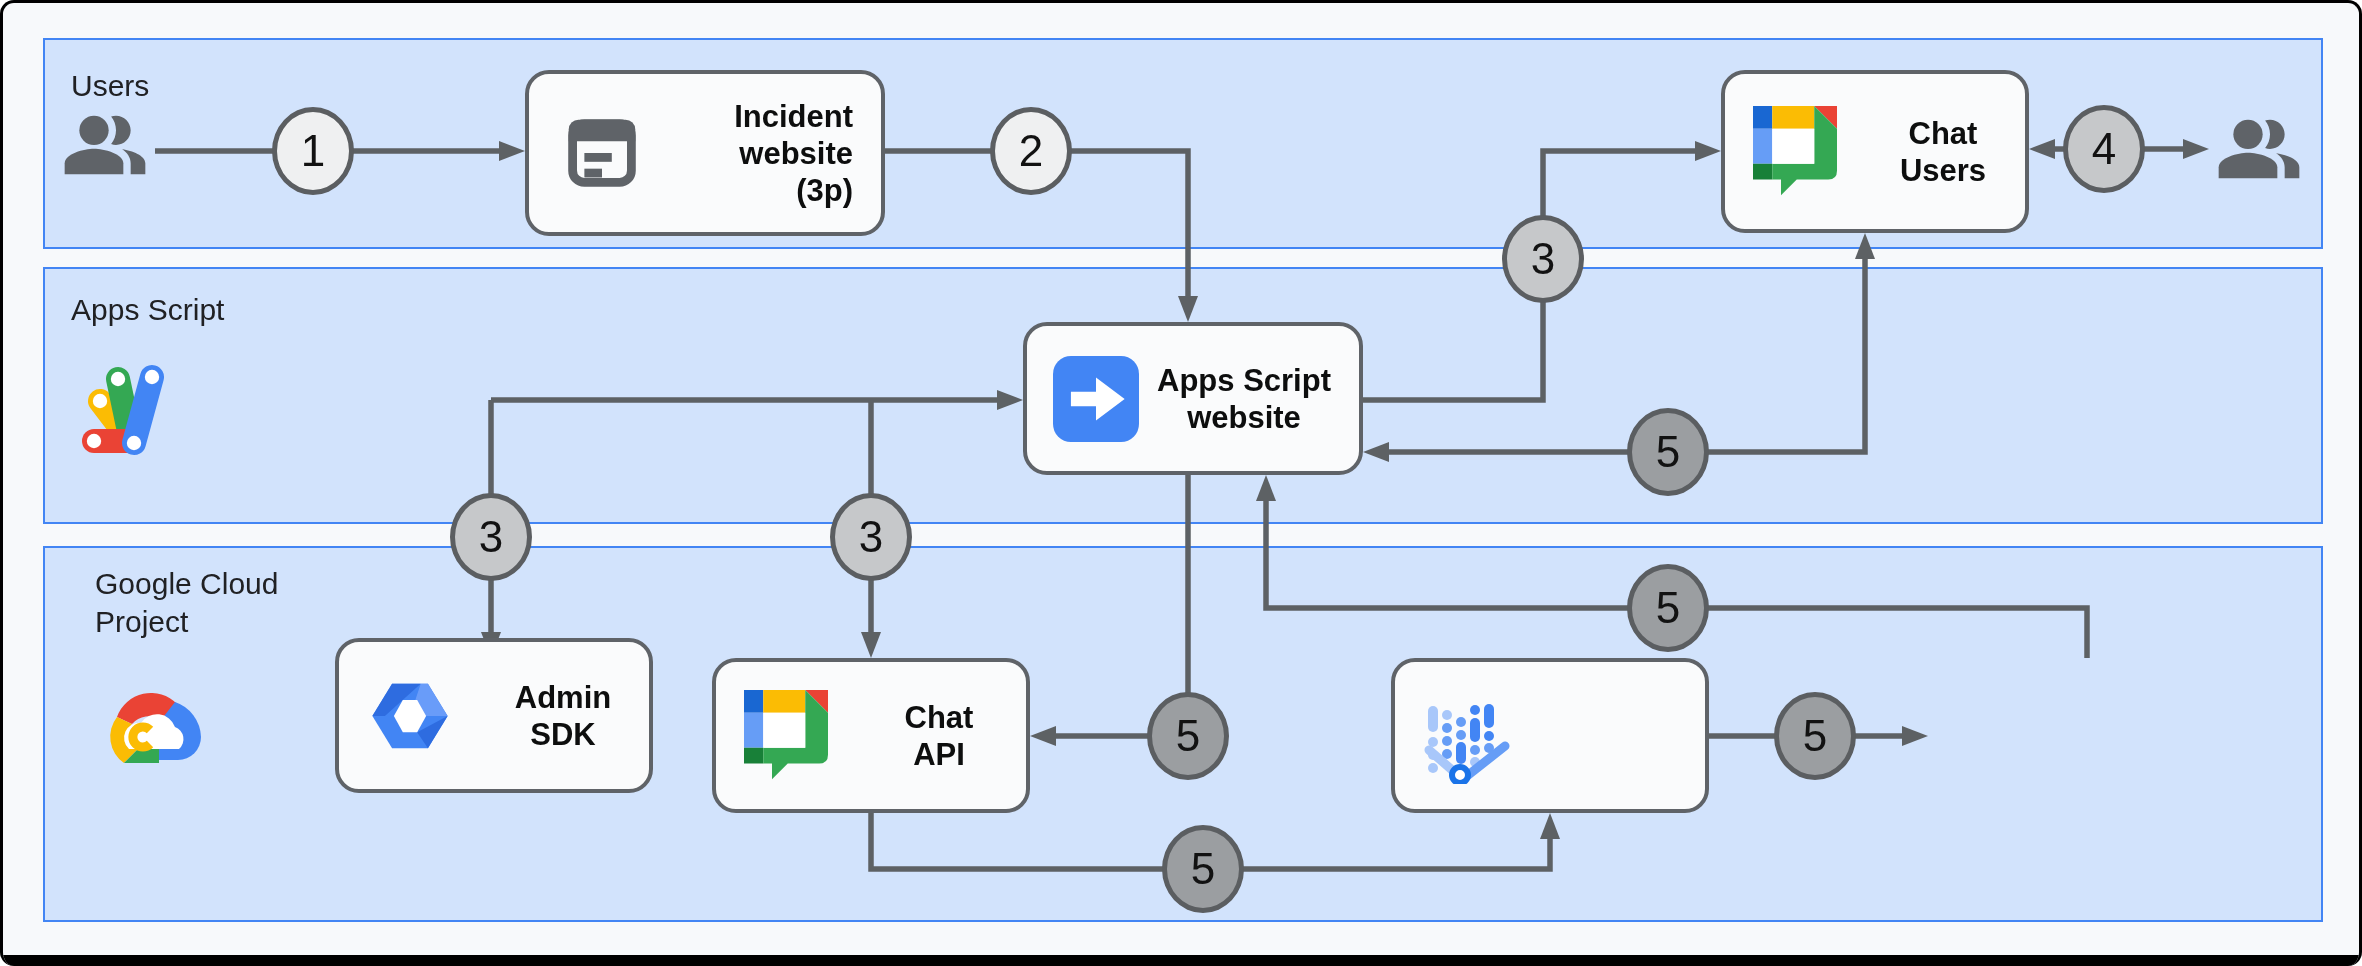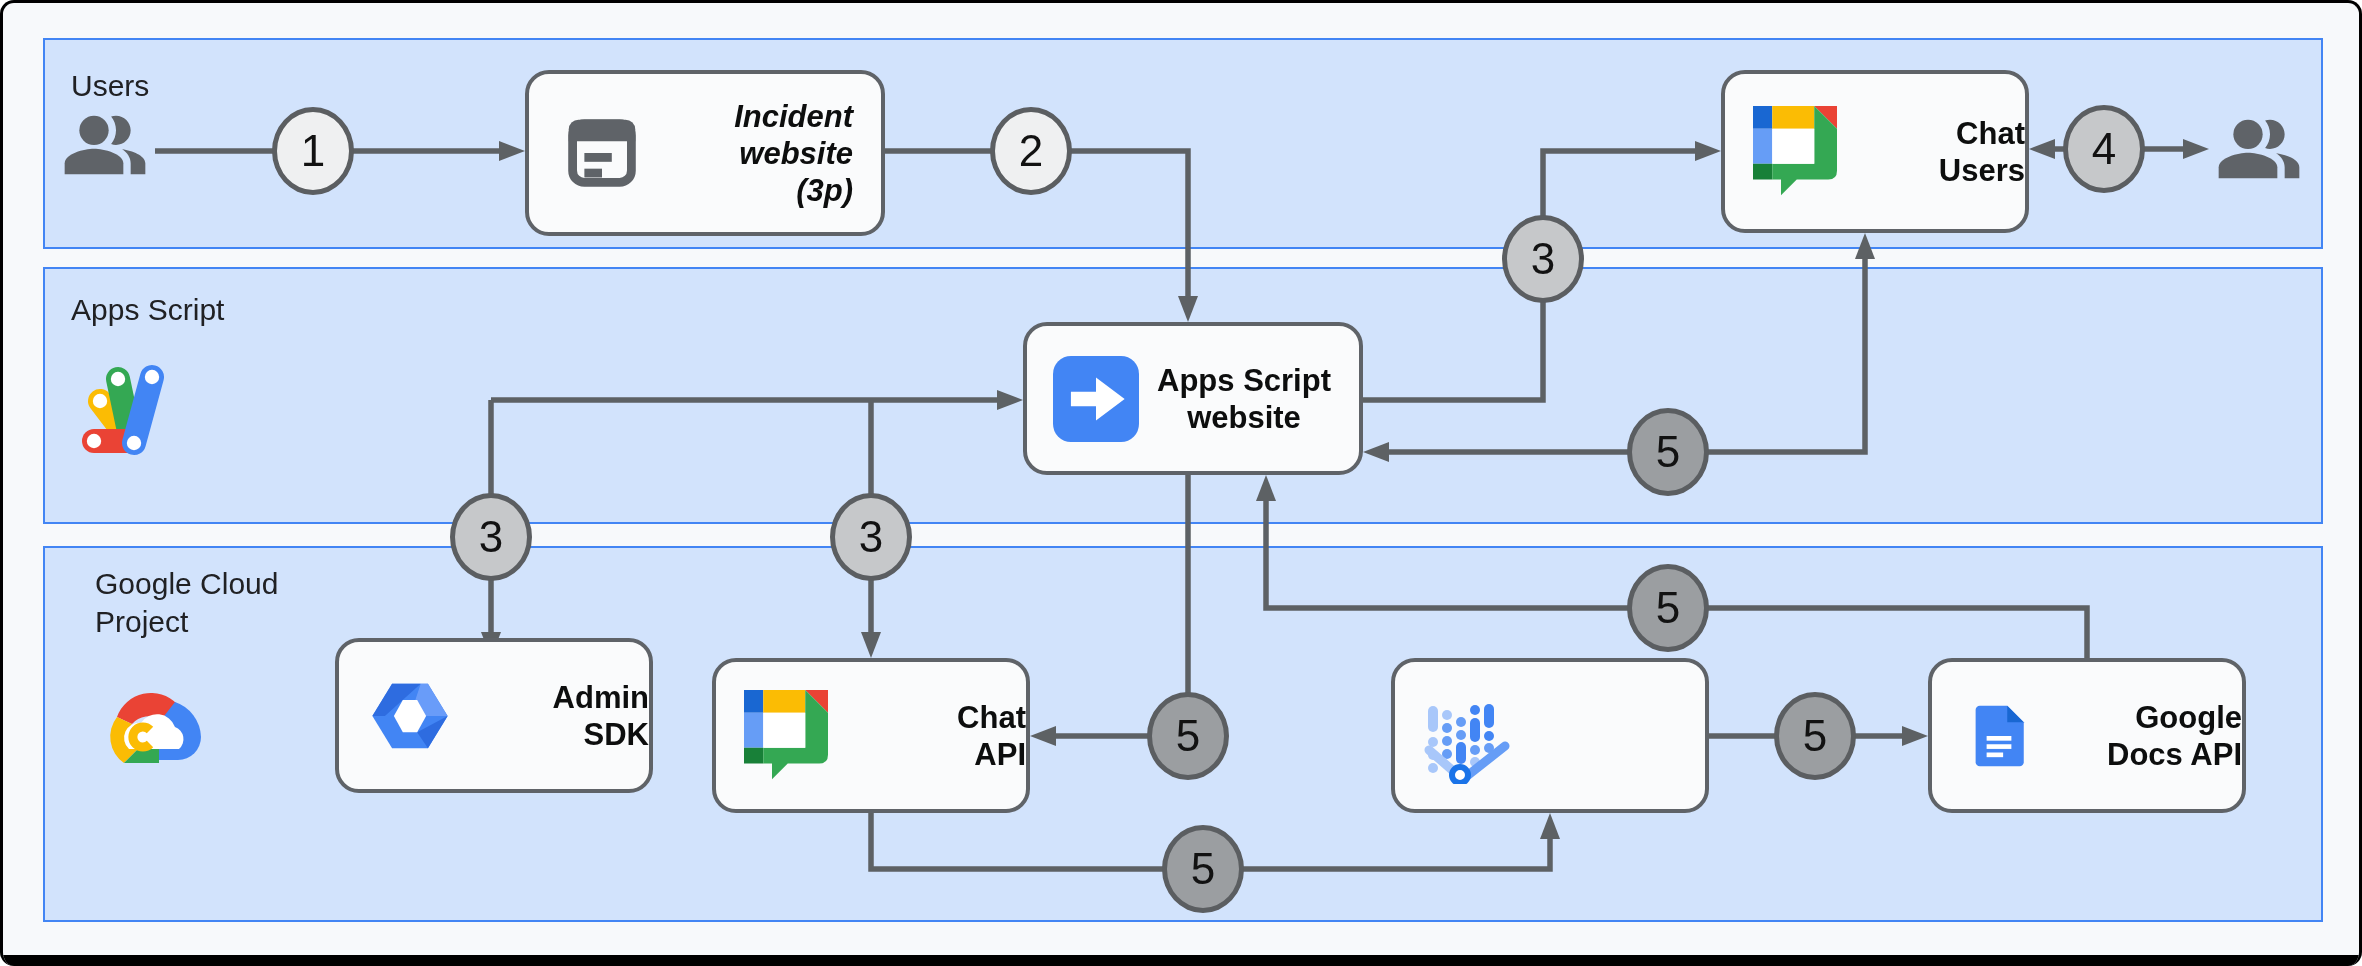--- a/index.html
+++ b/index.html
@@ -28,22 +28,22 @@
   .icon{position:absolute;}
   .node{
     position:absolute; background:#fafbfc; border:4px solid #5f6368; border-radius:24px;
     box-sizing:border-box; display:flex; align-items:center; z-index:3;
   }
   .node svg{flex:0 0 auto;}
   .node-label{
     flex:1 1 auto; font-weight:700; font-size:31px; line-height:37px; color:#0d0e0e;
   }
   .node-label span{display:block;}
-  .ta-left{text-align:right; padding-left:24px;}
-  .ta-right{text-align:right; padding-right:28px;font-style:italic;}
+  .ta-left{text-align:center; padding-left:24px;}
+  .ta-right{text-align:right; padding-right:28px;}
   .ta-center{text-align:center; padding-right:10px;}
   #connectors{position:absolute; left:0; top:0; z-index:2;}
   .badge{
     position:absolute; width:82px; height:88px; border-radius:50%;
     border:5px solid #5b5e61; box-sizing:border-box; z-index:4;
     display:flex; align-items:center; justify-content:center;
     font-size:44px; color:#121212;
   }
   .tone-light{background:#eff0f1;}
   .tone-mid{background:#c6c8ca;}
@@ -219,33 +219,20 @@
         <rect x="25.5" y="15" width="5" height="12" rx="2.5"></rect>
         <rect x="32.5" y="8" width="5" height="12" rx="2.5"></rect>
         <circle cx="35" cy="24" r="2.5"></circle>
       </g>
       <line x1="5" y1="31" x2="20" y2="44" stroke="#a8c7fa" stroke-width="4.5" stroke-linecap="round"></line>
       <line x1="43" y1="29" x2="24" y2="44" stroke="#669df6" stroke-width="4.5" stroke-linecap="round"></line>
       <circle cx="20.5" cy="43.5" r="4" fill="#fff" stroke="#1a73e8" stroke-width="3"></circle>
     </svg>
   </div>
 
-  <div class="node" style="left:1925px;top:655px;width:318px;height:155px;">
-    <svg style="margin-left:34px;" width="66" height="88" viewBox="0 0 48 48">
-      <path d="M10 2 h20 l12 12 v29 a3 3 0 0 1 -3 3 H10 a3 3 0 0 1 -3 -3 V5 a3 3 0 0 1 3 -3 z" fill="#4285f4"></path>
-      <polygon points="30,2 42,14 30,14" fill="#1967d2"></polygon>
-      <rect x="15" y="24" width="18" height="3.4" fill="#fff"></rect>
-      <rect x="15" y="30" width="18" height="3.4" fill="#fff"></rect>
-      <rect x="15" y="36" width="12" height="3.4" fill="#fff"></rect>
-    </svg>
-    <div class="node-label ta-left" style="padding-left:26px;">
-      <span>Google</span>
-      <span>Docs API</span>
-    </div>
-  </div>
 
   <div class="badge tone-light" style="left:269px;top:104px;">1</div>
   <div class="badge tone-light" style="left:987px;top:104px;">2</div>
   <div class="badge tone-mid" style="left:1499px;top:212px;">3</div>
   <div class="badge tone-mid" style="left:447px;top:490px;">3</div>
   <div class="badge tone-mid" style="left:827px;top:490px;">3</div>
   <div class="badge tone-mid" style="left:2060px;top:102px;">4</div>
   <div class="badge tone-dark" style="left:1624px;top:405px;">5</div>
   <div class="badge tone-dark" style="left:1144px;top:689px;">5</div>
   <div class="badge tone-dark" style="left:1159px;top:822px;">5</div>

